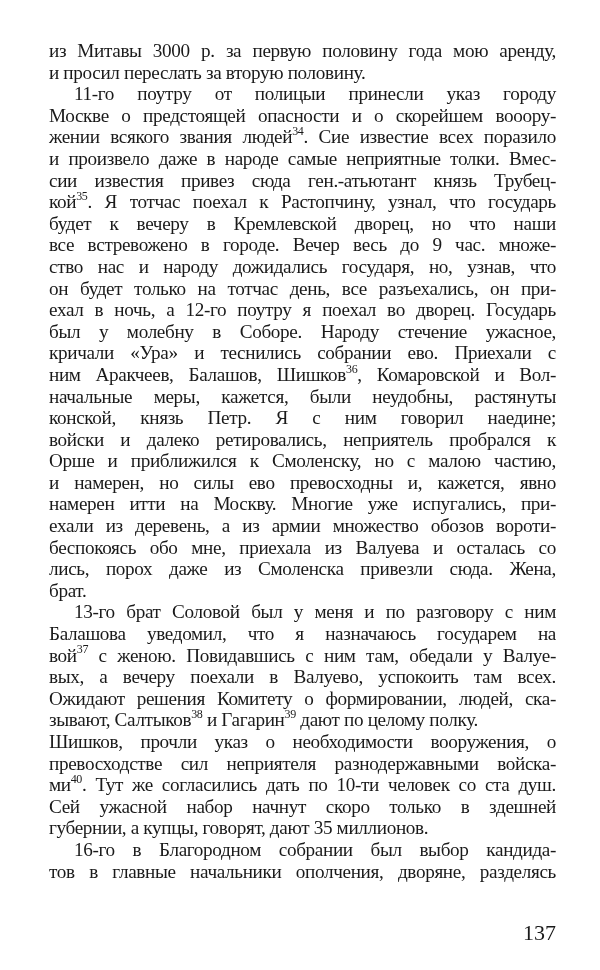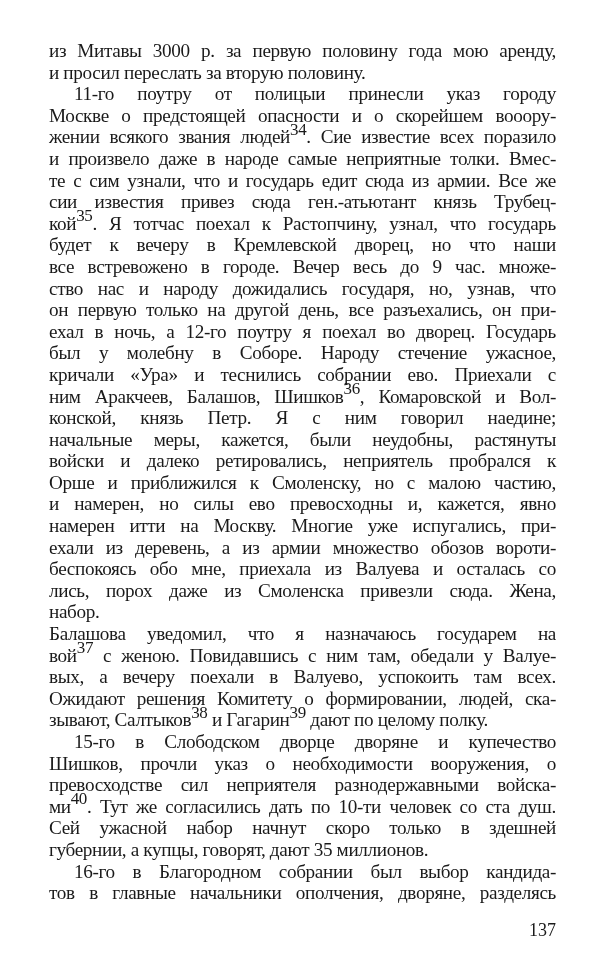--- a/index.html
+++ b/index.html
@@ -32,85 +32,84 @@
       height: 21.6px;
       overflow: visible;
     }
     .line.last {
       text-align-last: left;
     }
     .line.indent {
       padding-left: 25px;
     }
     sup {
-      font-size: 17px;
+      font-size: 12px;
       line-height: 0;
       position: relative;
       top: -1px;
       vertical-align: super;
     }
     .page-number {
       position: absolute;
       left: 520px;
       top: 920px;
       width: 36px;
       text-align: right;
       font-family: "Liberation Serif", "DejaVu Serif", serif;
-      font-size: 18px;
+      font-size: 22px;
       color: #1a1a1a;
     }
   </style>
 </head>
 <body>
 
 <div class="page">
 
   <div>
     <span class="line">из Митавы 3000 р. за первую половину года мою аренду,</span>
     <span class="line last">и просил переслать за вторую половину.</span>
   </div>
 
   <div>
     <span class="line indent">11-го поутру от полицыи принесли указ городу</span>
     <span class="line">Москве о предстоящей опасности и о скорейшем вооору-</span>
     <span class="line"><span>жении всякого звания людей</span><sup>34</sup><span>. Сие известие всех поразило</span></span>
     <span class="line">и произвело даже в народе самые неприятные толки. Вмес-</span>
-    <span class="line">те с сим узнали, что и государь едит сюда из армии. Все же</span>
     <span class="line">сии известия привез сюда ген.-атьютант князь Трубец-</span>
     <span class="line"><span>кой</span><sup>35</sup><span>. Я тотчас поехал к Растопчину, узнал, что государь</span></span>
     <span class="line">будет к вечеру в Кремлевской дворец, но что наши</span>
     <span class="line">все встревожено в городе. Вечер весь до 9 час. множе-</span>
     <span class="line">ство нас и народу дожидались государя, но, узнав, что</span>
-    <span class="line">он первую только на другой день, все разъехались, он при-</span>
+    <span class="line">он будет только на тотчас день, все разъехались, он при-</span>
     <span class="line">ехал в ночь, а 12-го поутру я поехал во дворец. Государь</span>
     <span class="line">был у молебну в Соборе. Народу стечение ужасное,</span>
     <span class="line">кричали «Ура» и теснились собрании ево. Приехали с</span>
     <span class="line"><span>ним Аракчеев, Балашов, Шишков</span><sup>36</sup><span>, Комаровской и Вол-</span></span>
+    <span class="line">начальные меры, кажется, были неудобны, растянуты</span>
     <span class="line">конской, князь Петр. Я с ним говорил наедине;</span>
-    <span class="line">начальные меры, кажется, были неудобны, растянуты</span>
     <span class="line">войски и далеко ретировались, неприятель пробрался к</span>
     <span class="line">Орше и приближился к Смоленску, но с малою частию,</span>
     <span class="line">и намерен, но силы ево превосходны и, кажется, явно</span>
     <span class="line">намерен итти на Москву. Многие уже испугались, при-</span>
     <span class="line">ехали из деревень, а из армии множество обозов вороти-</span>
     <span class="line">беспокоясь обо мне, приехала из Валуева и осталась со</span>
     <span class="line">лись, порох даже из Смоленска привезли сюда. Жена,</span>
-    <span class="line last">набор.</span>
+    <span class="line last">брат.</span>
   </div>
 
   <div>
+    <span class="line indent">13-го брат Соловой был у меня и по разговору с ним</span>
     <span class="line">Балашова уведомил, что я назначаюсь государем на</span>
     <span class="line"><span>вой</span><sup>37</sup><span> с женою. Повидавшись с ним там, обедали у Валуе-</span></span>
     <span class="line">вых, а вечеру поехали в Валуево, успокоить там всех.</span>
     <span class="line">Ожидают решения Комитету о формировании, людей, ска-</span>
     <span class="line last"><span>зывают, Салтыков</span><sup>38</sup><span> и Гагарин</span><sup>39</sup><span> дают по целому полку.</span></span>
   </div>
 
   <div>
-    <span class="line indent">15-го в Слободском дворце дворяне и купечество</span>
     <span class="line">Шишков, прочли указ о необходимости вооружения, о</span>
     <span class="line">превосходстве сил неприятеля разнодержавными войска-</span>
     <span class="line"><span>ми</span><sup>40</sup><span>. Тут же согласились дать по 10-ти человек со ста душ.</span></span>
     <span class="line">Сей ужасной набор начнут скоро только в здешней</span>
     <span class="line last">губернии, а купцы, говорят, дают 35 миллионов.</span>
   </div>
 
   <div>
     <span class="line indent">16-го в Благородном собрании был выбор кандида-</span>
     <span class="line">тов в главные начальники ополчения, дворяне, разделясь</span>

